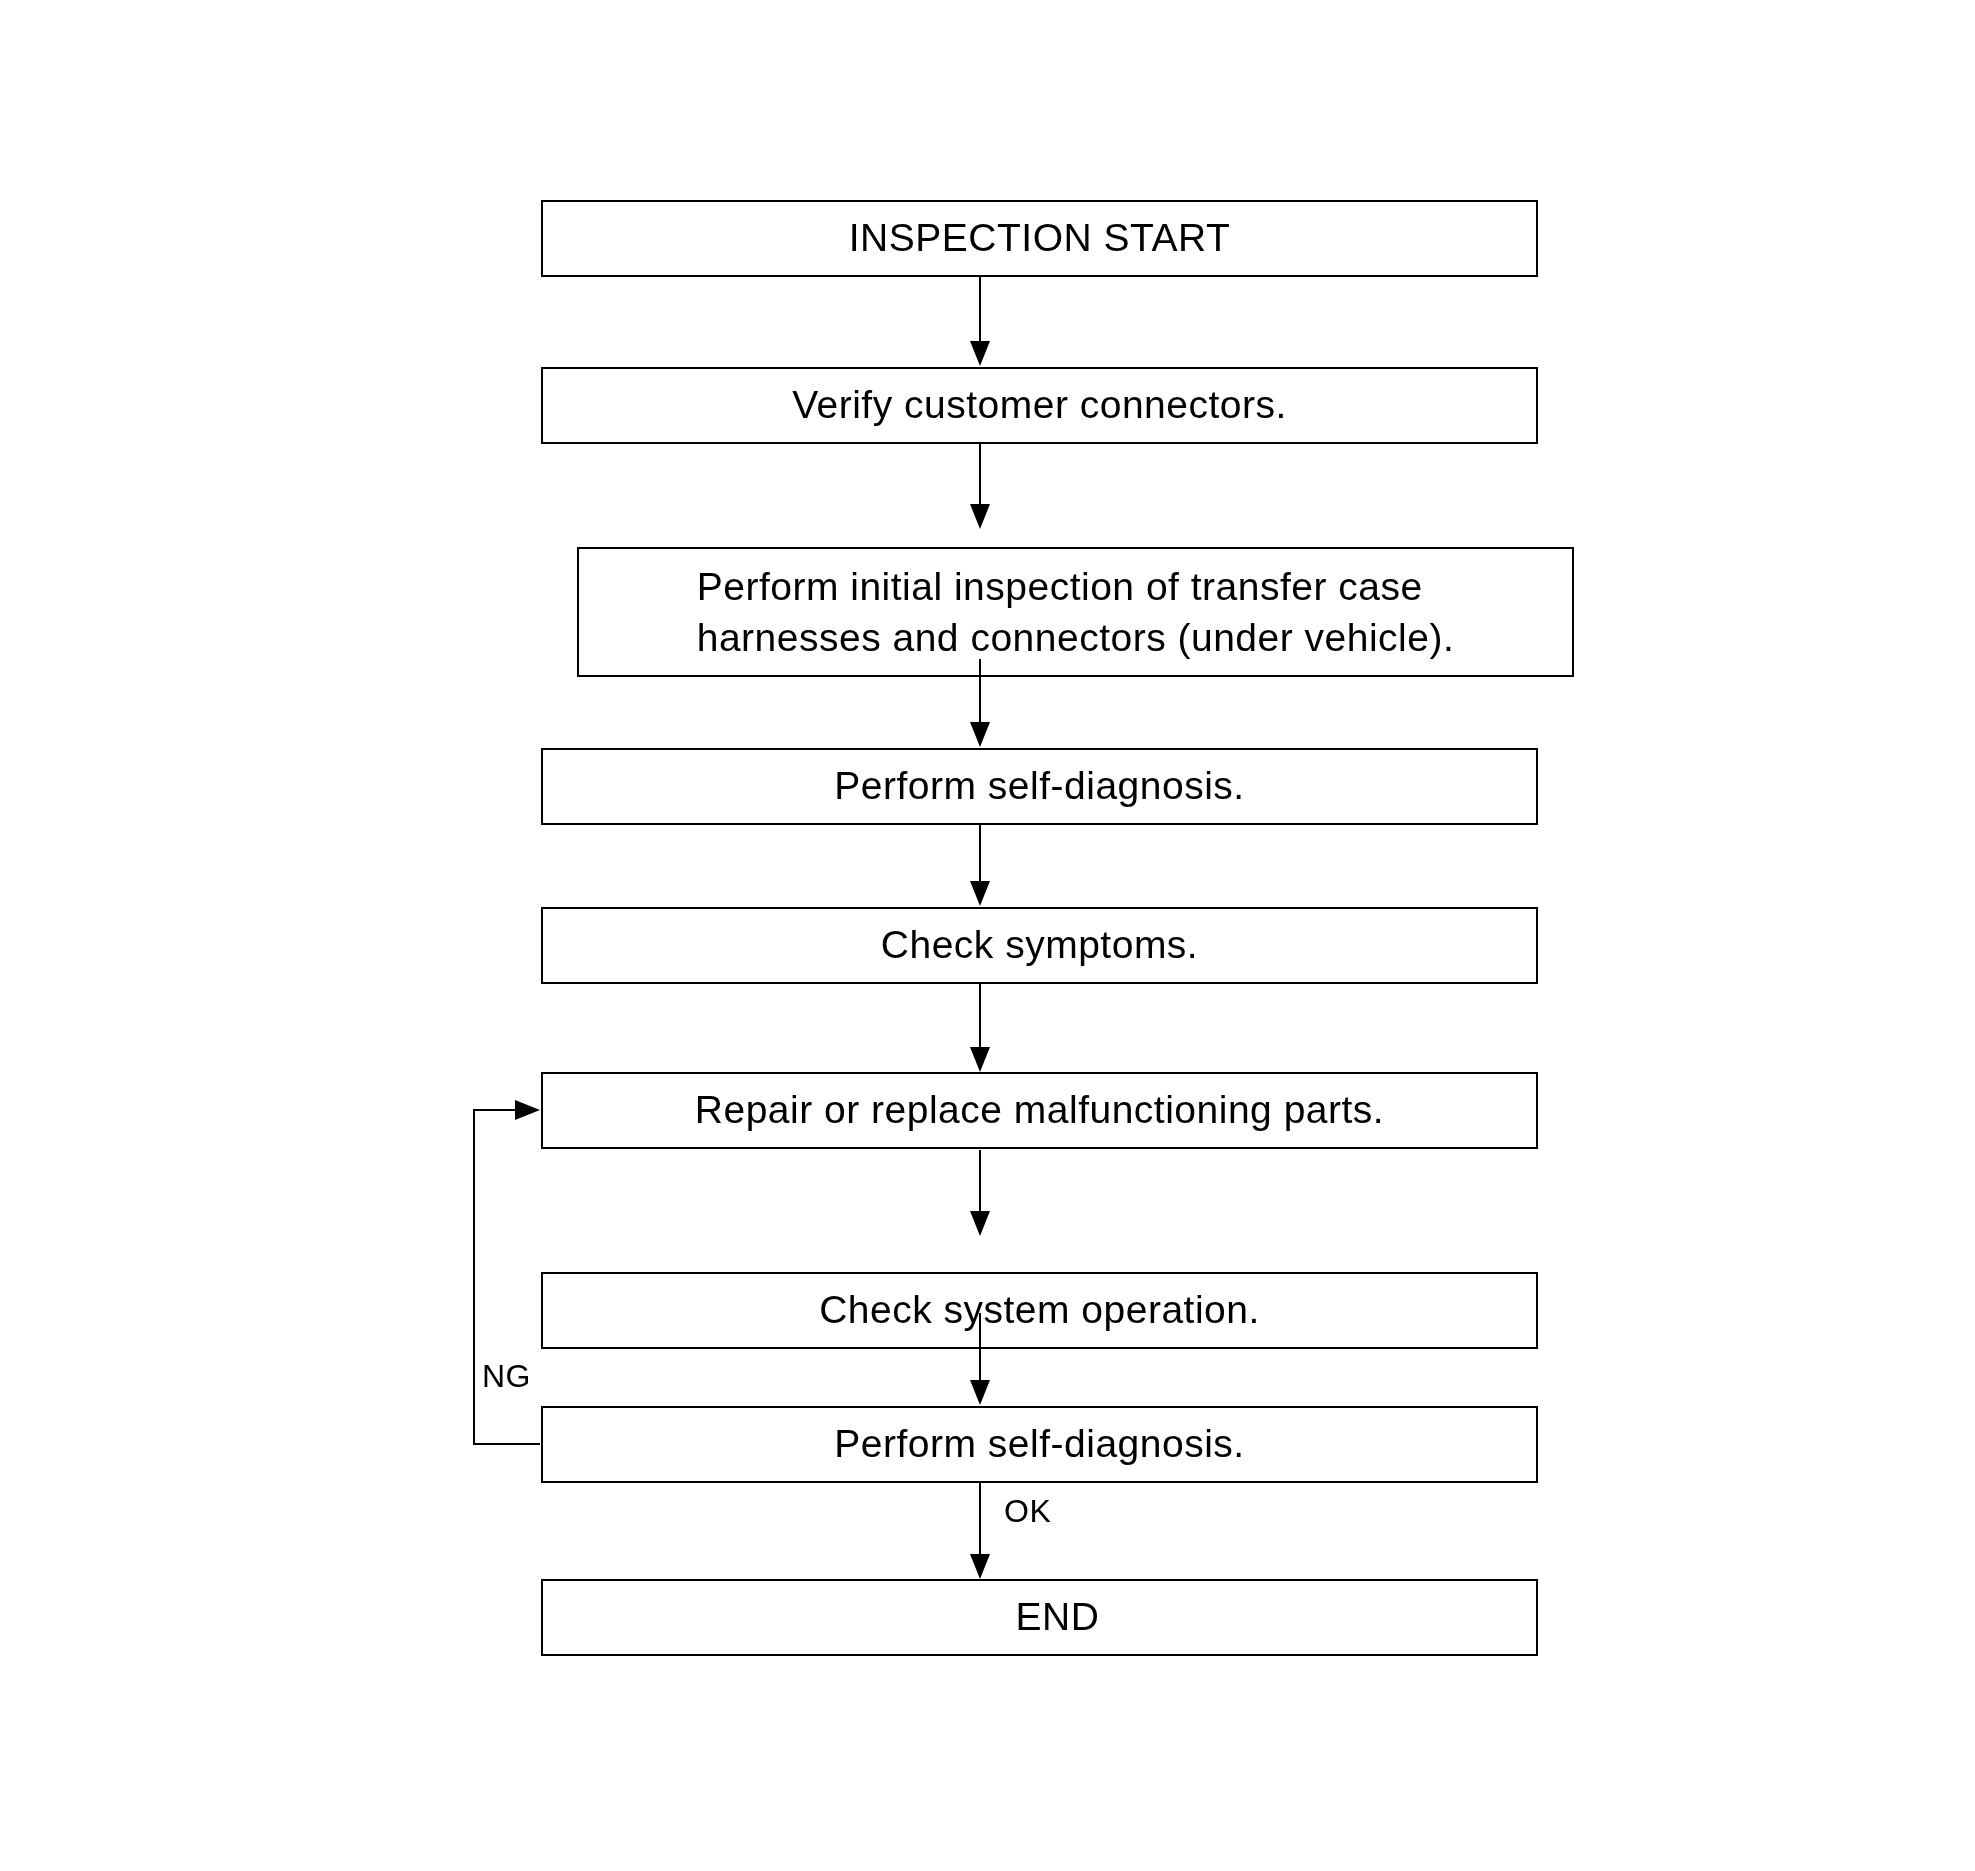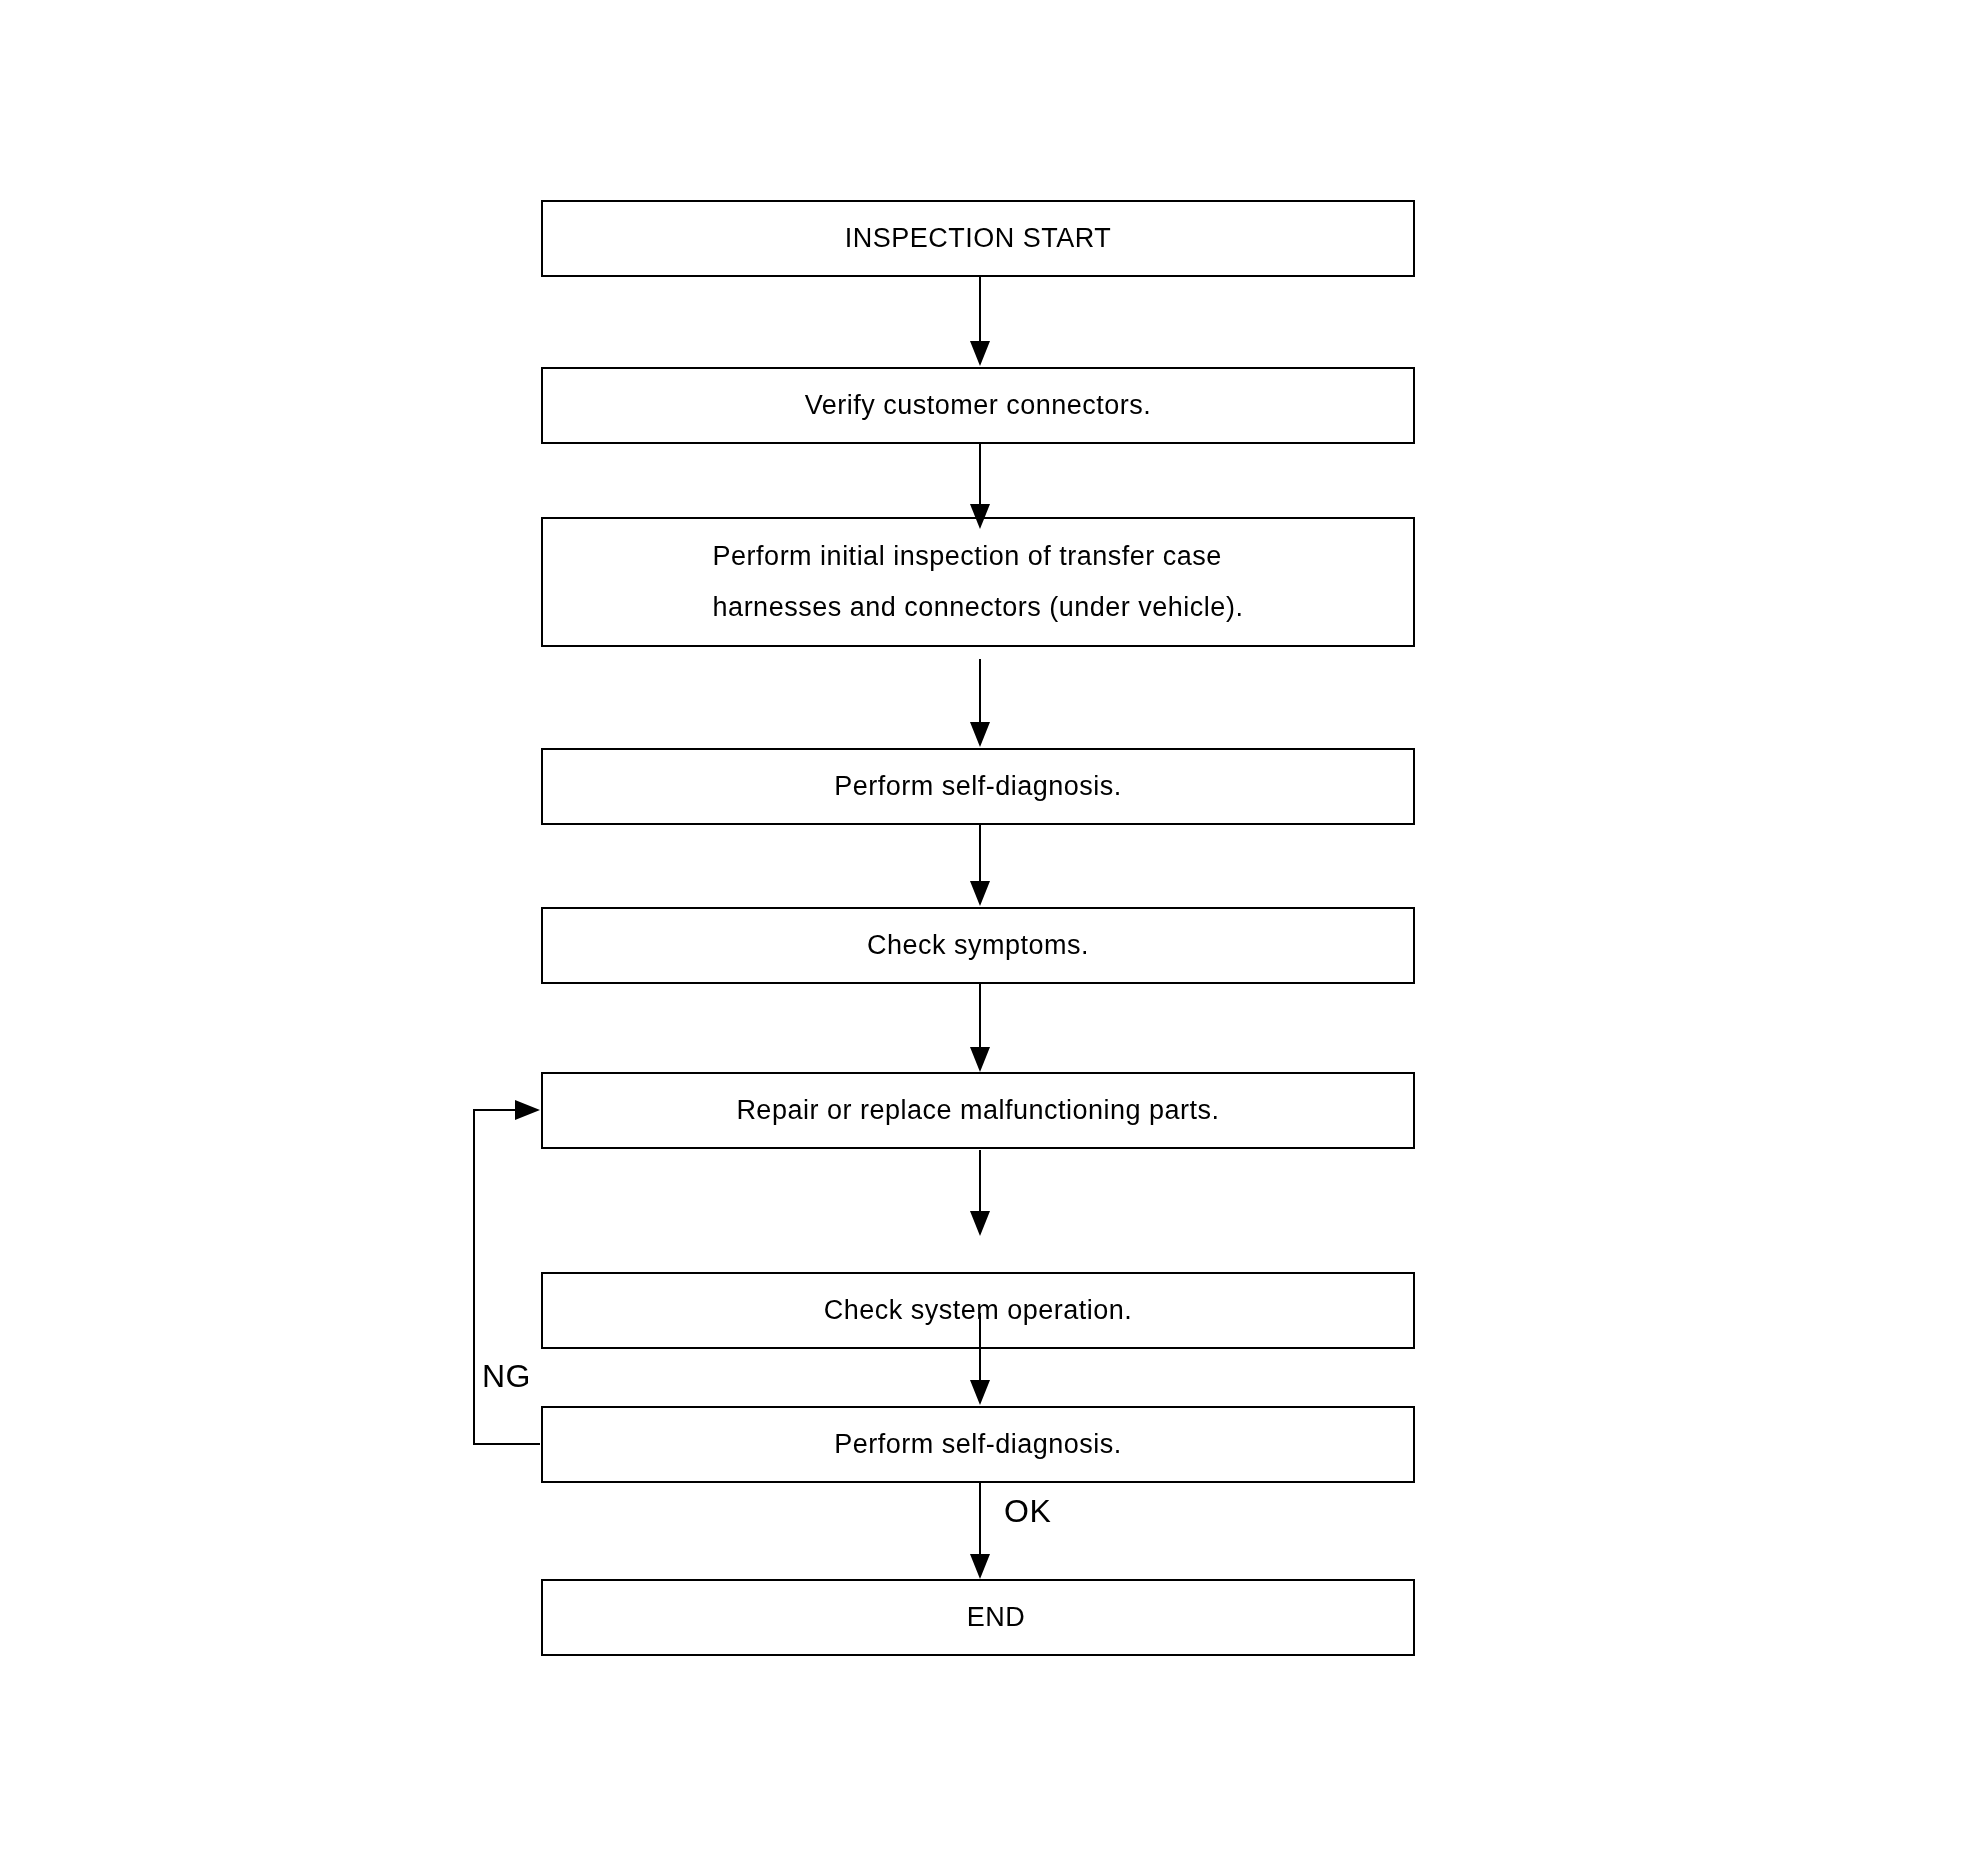--- a/index.html
+++ b/index.html
@@ -16,28 +16,28 @@
     width: 1975px;
     height: 1871px;
     background: var(--paper);
     font-family: "Liberation Sans", "DejaVu Sans", sans-serif;
     color: var(--ink);
   }
   
   .node {
     position: absolute;
     left: 541px;
-    width: 874px;
+    width: 997px;
     box-sizing: border-box;
     border: 2.9px solid var(--ink);
     background: var(--paper);
     display: flex;
     align-items: center;
     justify-content: center;
-    font-size: 27px;
+    font-size: 39px;
     letter-spacing: 0.5px;
     line-height: 1.2;
     text-align: center;
   }
   .node .lines {
     text-align: left;
     line-height: 51px;
   }
   
   .vline, .hline {
@@ -75,21 +75,21 @@
 <div class="canvas">
 
   <div class="node" style="top:200px; height:77px;">
     <span>INSPECTION START</span>
   </div>
 
   <div class="node" style="top:367px; height:77px;">
     <span>Verify customer connectors.</span>
   </div>
 
-  <div class="node" style="top:517px; height:130px;">
+  <div class="node" style="top:547px; height:130px;margin-left:36px;">
     <div class="lines">
       <div>Perform initial inspection of transfer case</div>
       <div>harnesses and connectors (under vehicle).</div>
     </div>
   </div>
 
   <div class="node" style="top:748px; height:77px;">
     <span>Perform self-diagnosis.</span>
   </div>
 

